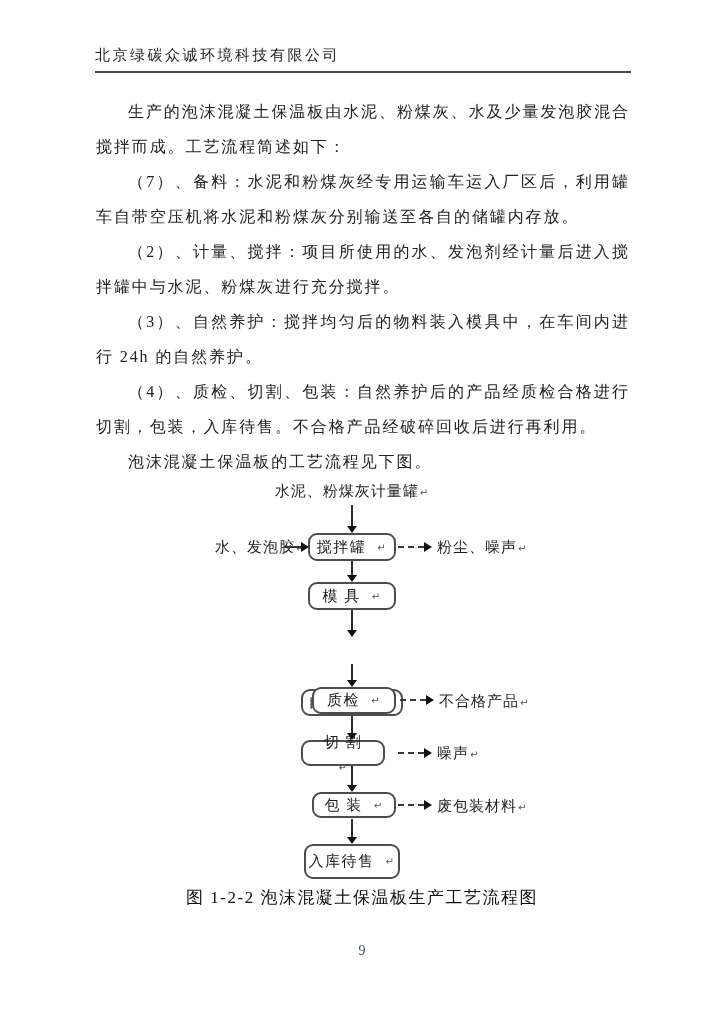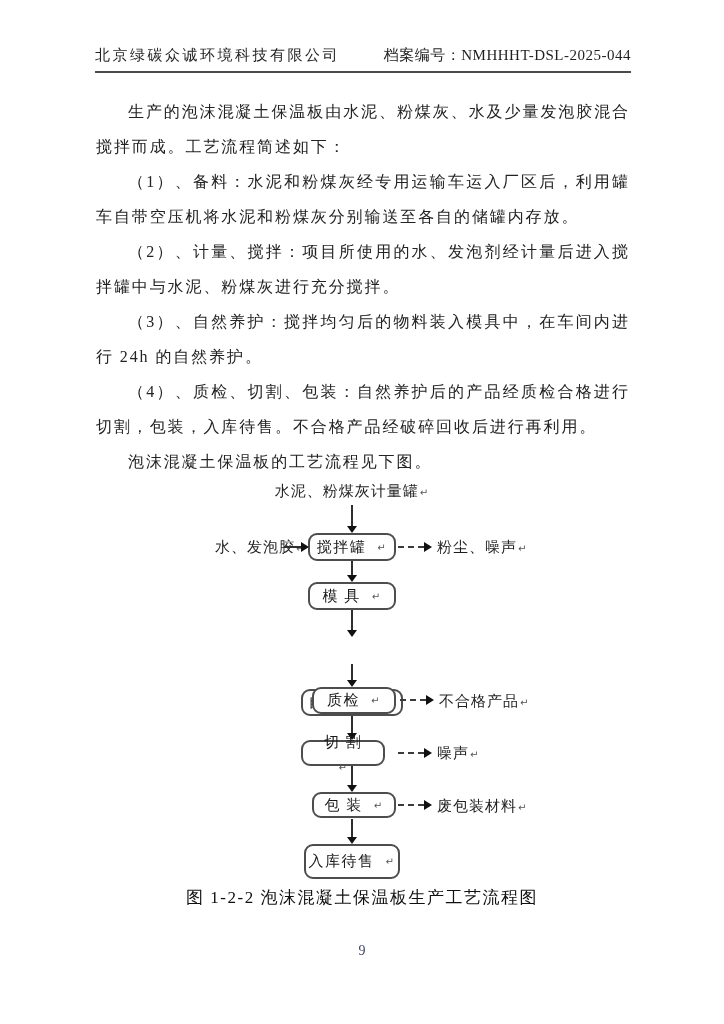--- a/index.html
+++ b/index.html
@@ -57,26 +57,25 @@
   .page-number {
     position:absolute; left:0; top:943px; width:724px;
     text-align:center; font-size:14px; color:#3d4663;
   }
 </style>
 </head>
 <body>
 
 <div class="page-header">
   <span class="company">北京绿碳众诚环境科技有限公司</span>
-  <span class="docnum">档案编号：NMHHHT-DSL-2025-044</span>
 </div>
 
 <div class="body-text">
   <p>生产的泡沫混凝土保温板由水泥、粉煤灰、水及少量发泡胶混合搅拌而成。工艺流程简述如下：</p>
-  <p>（1）、备料：水泥和粉煤灰经专用运输车运入厂区后，利用罐车自带空压机将水泥和粉煤灰分别输送至各自的储罐内存放。</p>
+  <p>（7）、备料：水泥和粉煤灰经专用运输车运入厂区后，利用罐车自带空压机将水泥和粉煤灰分别输送至各自的储罐内存放。</p>
   <p>（2）、计量、搅拌：项目所使用的水、发泡剂经计量后进入搅拌罐中与水泥、粉煤灰进行充分搅拌。</p>
   <p>（3）、自然养护：搅拌均匀后的物料装入模具中，在车间内进行 24h 的自然养护。</p>
   <p>（4）、质检、切割、包装：自然养护后的产品经质检合格进行切割，包装，入库待售。不合格产品经破碎回收后进行再利用。</p>
   <p>泡沫混凝土保温板的工艺流程见下图。</p>
 </div>
 
 <div class="flowchart">
 
   <div class="fc-label" style="left:257px; top:2px; transform:translateX(-50%);">
     <span>水泥、粉煤灰计量罐</span><span class="ret">↵</span>

